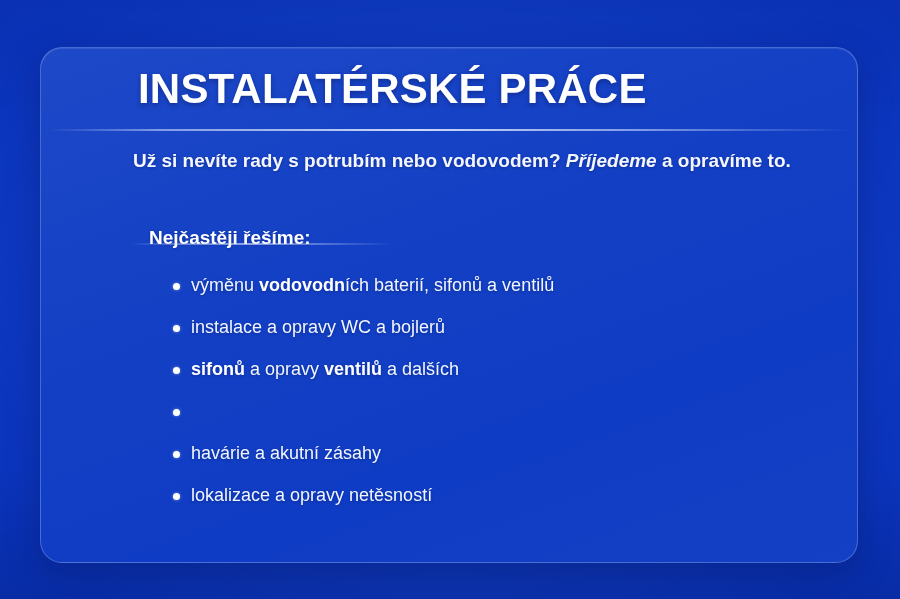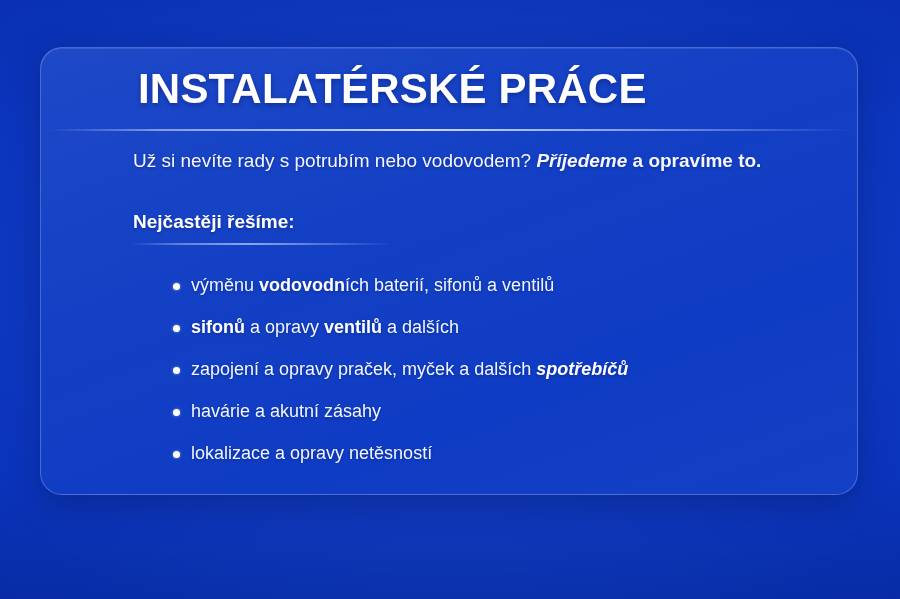--- a/index.html
+++ b/index.html
@@ -35,21 +35,21 @@
       radial-gradient(ellipse 900px 620px at 50% 50%, rgba(255,255,255,0.045) 0%, rgba(255,255,255,0.0) 62%),
       linear-gradient(180deg, rgba(0,0,0,0.05) 0%, rgba(0,0,0,0.0) 22%, rgba(0,0,0,0.0) 78%, rgba(0,0,0,0.10) 100%);
   }
 
   
   .card {
     position: absolute;
     left: 40px;
     top: 47px;
     width: 818px;
-    height: 448px;
+    height: 516px;
     box-sizing: border-box;
     border-radius: 22px;
     border: 1px solid rgba(190, 212, 255, 0.30);
     background:
       linear-gradient(160deg, rgba(255,255,255,0.075) 0%, rgba(255,255,255,0.030) 38%, rgba(255,255,255,0.012) 70%, rgba(255,255,255,0.030) 100%),
       #0c3ac3;
     box-shadow:
       0 10px 34px rgba(2, 14, 70, 0.30),
       inset 0 1px 0 rgba(255,255,255,0.10);
     z-index: 2;
@@ -96,30 +96,30 @@
     position: absolute;
     left: 92px;
     top: 101px;
     margin: 0;
     color: #f4f7ff;
     font-size: 19px;
     line-height: 1.25;
     white-space: nowrap;
     text-shadow: 0 1px 3px rgba(0, 10, 60, 0.30);
   }
-  .lead .b { font-weight: 400; margin-top: 36px; }
+  .lead .b { font-weight: 700; margin-top: 36px; }
   .lead .i { font-style: italic; font-weight: 700; }
   .lead .r { font-weight: 700; }
 
   
   .section-heading {
     position: absolute;
     left: 92px;
     top: 163px;
-    margin: 0;
+    margin: 16px;
     color: #ffffff;
     font-size: 19px;
     font-weight: 700;
     white-space: nowrap;
     text-shadow: 0 1px 3px rgba(0, 10, 60, 0.30);
   }
 
   .heading-rule {
     position: absolute;
     left: 90px;
@@ -194,25 +194,28 @@
 
       <div class="heading-rule"></div>
 
       <ul class="service-list">
           <li class="service-item">
             <span class="bullet"></span>
             <span><span class="r">výměnu </span><span class="b">vodovodn</span><span class="r">ích baterií, sifonů a ventilů</span></span>
           </li>
           <li class="service-item">
             <span class="bullet"></span>
+            <span><span class="r">instalace a opravy WC a bojlerů</span></span>
+          </li>
+          <li class="service-item">
+            <span class="bullet"></span>
             <span><span class="b">sifonů</span><span class="r"> a opravy </span><span class="b">ventilů</span><span class="r"> a dalších</span></span>
           </li>
           <li class="service-item">
             <span class="bullet"></span>
-            <span><span class="r">zapojení a opravy praček, myček a dalších </span><span class="bi">spotřebíčů</span></span>
           </li>
           <li class="service-item">
             <span class="bullet"></span>
             <span><span class="r">havárie a akutní zásahy</span></span>
           </li>
           <li class="service-item">
             <span class="bullet"></span>
             <span><span class="r">lokalizace a opravy netěsností</span></span>
           </li>
         </ul>

